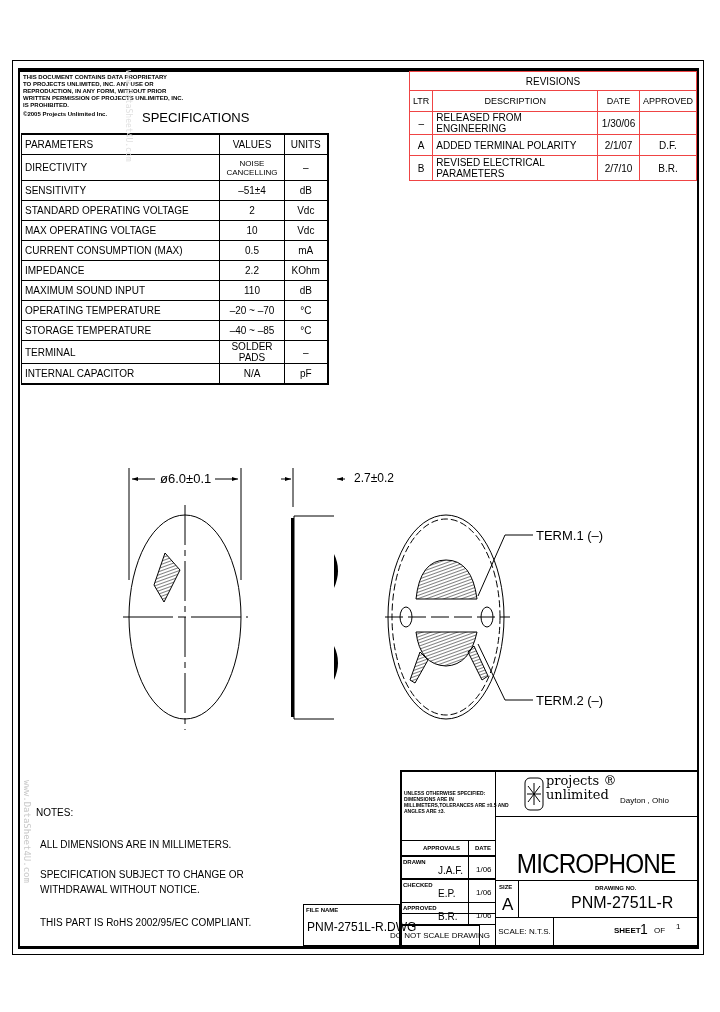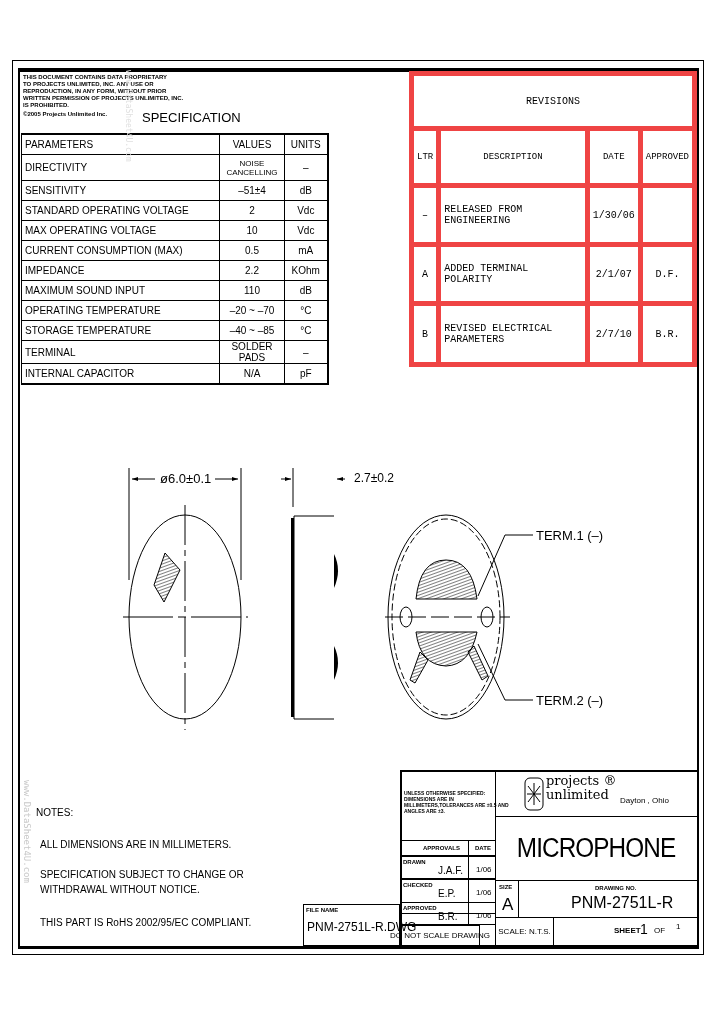--- a/index.html
+++ b/index.html
@@ -8,42 +8,42 @@
   .t{font-family:"Liberation Sans Narrow","Liberation Sans",sans-serif;letter-spacing:0;white-space:nowrap;}
   #outer{left:12px;top:60px;width:692px;height:895px;border:1px solid #000;box-sizing:border-box;}
   #inner{left:18px;top:68px;width:681px;height:881px;border:2px solid #000;border-top-width:4px;border-bottom-width:3px;box-sizing:border-box;}
   table.spec{position:absolute;left:21px;top:133px;width:308px;border-collapse:collapse;font-size:10px;}
   table.spec td{border:1px solid #000;height:19px;padding:0 3px;font-family:"Liberation Sans Narrow","Liberation Sans",sans-serif;transform-origin:left;}
   table.spec td.v,table.spec td.u{text-align:center;}
   table.spec tr:first-child td{border-top:2px solid #000;}
   table.spec tr:last-child td{border-bottom:2px solid #000;margin-top:40px;}
   table.spec td:last-child{border-right:2px solid #000;}
   table.rev{position:absolute;left:409px;top:71px;width:288px;border-collapse:collapse;font-size:10px;}
-  table.rev td{border:5px solid #ef4444;height:20px;padding:16px 3px;font-family:Liberation Mono, monospace;}
+  table.rev td{border:1px solid #ef4444;height:20px;padding:0 3px;font-family:Liberation Sans, sans-serif;}
   table.rev td.c{text-align:center;}
   .small{font-size:6px;line-height:7px;font-weight:bold;}
   .note{font-size:10px;font-family:"Liberation Sans Narrow","Liberation Sans",sans-serif;}
   .tb{position:absolute;box-sizing:border-box;border:1px solid #000;}
   .watermark{color:#c8c8c8;font-size:9px;writing-mode:vertical-rl;font-family:"DejaVu Sans Mono",monospace;}
 </style>
 </head>
 <body>
 
 <div id="outer" class="abs"></div>
 <div id="inner" class="abs"></div>
 
 <div class="abs small t" style="left:23px;top:74px;">
   <div>THIS DOCUMENT CONTAINS DATA PROPRIETARY</div>
   <div>TO PROJECTS UNLIMITED, INC. ANY USE OR</div>
   <div>REPRODUCTION, IN ANY FORM, WITHOUT PRIOR</div>
   <div>WRITTEN PERMISSION OF PROJECTS UNLIMITED, INC.</div>
   <div>IS PROHIBITED.</div>
   <div style="margin-top:2px">©2005 Projects Unlimited Inc.</div>
 </div>
-<div class="abs t" style="left:142px;top:110px;font-size:13px;">SPECIFICATION</div>
+<div class="abs t" style="left:142px;top:110px;font-size:13px;">SPECIFICATIONS</div>
 
 <table class="spec">
   <colgroup>
       <col style="width:200px">
       <col style="width:64px">
       <col style="width:44px">
     </colgroup>
   <tbody>
       <tr>
     <td>PARAMETERS</td>
@@ -248,21 +248,21 @@
       <line x1="4" y1="9" x2="16" y2="25"></line>
         <line x1="16" y1="9" x2="4" y2="25"></line>
     </g>
   </svg>
   <div style="position:absolute;left:50px;top:2px;font-family:'DejaVu Serif',serif;font-size:13px;line-height:14px">
     <div>projects ®</div>
     <div>unlimited</div>
   </div>
   <div class="t" style="position:absolute;left:124px;top:24px;font-size:8px">Dayton , Ohio</div>
 </div>
-<div class="tb" style="left:495px;top:816px;width:203px;height:65px;display:flex;align-items:center;justify-content:center">
+<div class="tb" style="left:495px;top:816px;width:203px;height:65px;display:flex;align-items:flex-end;justify-content:center">
   <span class="t" style="font-size:27px;font-weight:normal;letter-spacing:-1px;transform:scaleX(0.9);display:inline-block">MICROPHONE</span>
 </div>
 <div class="tb" style="left:495px;top:880px;width:24px;height:38px">
   <span class="small t" style="position:absolute;left:3px;top:3px">SIZE</span>
   <span class="t" style="position:absolute;left:6px;top:14px;font-size:17px">A</span>
 </div>
 <div class="tb" style="left:518px;top:880px;width:180px;height:38px">
   <span class="small t" style="position:absolute;left:76px;top:4px">DRAWING NO.</span>
   <span class="t" style="position:absolute;left:52px;top:13px;font-size:16px">PNM-2751L-R</span>
 </div>

